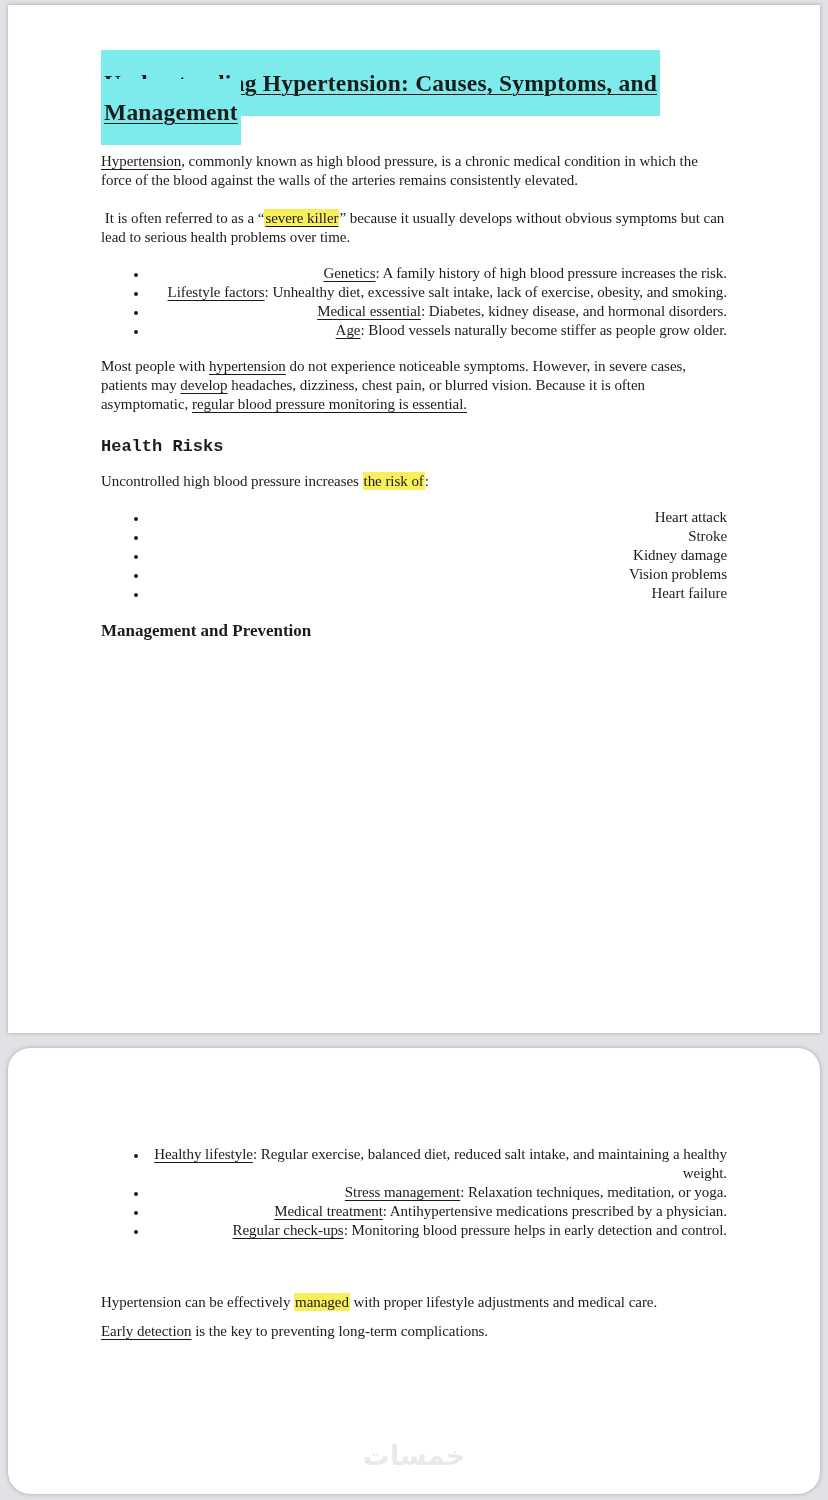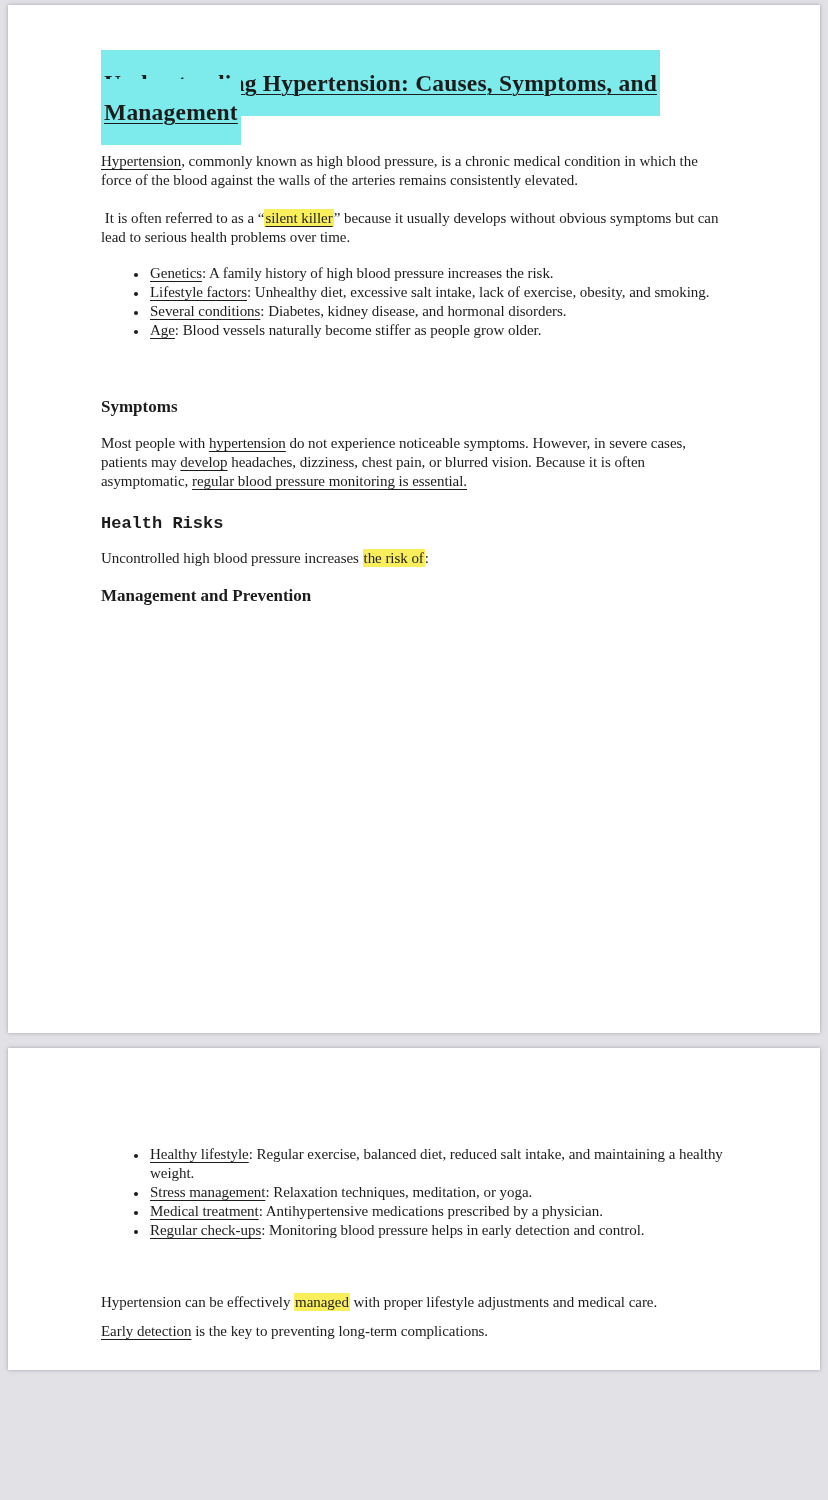--- a/index.html
+++ b/index.html
@@ -8,38 +8,38 @@
     position:relative; width:828px; height:1500px;
     background:#e2e2e6; overflow:hidden;
     font-family:"Liberation Serif", serif;
     color:#1c1c1c;
   }
   .page {
     position:absolute; left:8px; width:812px; background:#ffffff;
     box-shadow:0 0 4px rgba(110,110,125,0.55);
   }
   .page-1 { top:5px; height:1028px; }
-  .page-2 { top:1048px; height:322px; }
+  .page-2 { top:1048px; height:446px;border-radius:22px; }
   .page-content { padding:0 93px; overflow:hidden; height:100%; box-sizing:border-box; }
 
   .blk-title {
     font-size:23.5px; font-weight:bold; line-height:29px;
     letter-spacing:0.2px;
   }
   .blk-heading {
     font-size:17px; font-weight:bold; line-height:21px;
   }
   .blk-para {
     font-size:15px; line-height:19px; letter-spacing:-0.05px;
   }
   ul.blk-bullets {
     margin:0; padding-left:47px; font-size:15px; line-height:19px;
     letter-spacing:-0.05px; list-style:disc outside;
   }
-  ul.blk-bullets li { padding-left:2px; }
+  ul.blk-bullets li { padding-left:2px;text-align:right; }
   ul.blk-bullets li::marker { font-size:12px; }
 
   .seg-u {
     text-decoration:underline;
     text-decoration-thickness:1px;
     text-underline-offset:2.5px;
   }
   .seg-hl-y { background:#f9ee5c; padding:1px 1px; }
   .seg-hl-c {
     background:#7debeb; padding:20px 3px;
@@ -55,31 +55,37 @@
   }
 </style>
 </head>
 <body>
 
 <div class="canvas">
   <div class="page page-1">
     <div class="page-content">
         <div class="blk-title" style="margin-top: 64px;"><span class="seg-hl-c seg-u">Understanding Hypertension: Causes, Symptoms, and Management</span></div>
         <div class="blk-para" style="margin-top: 25px;"><span class="seg-u">Hypertension</span><span>, commonly known as high blood pressure, is a chronic medical condition in which the force of the blood against the walls of the arteries remains consistently elevated.</span></div>
-        <div class="blk-para" style="margin-top: 19px;"><span>&nbsp;It is often referred to as a “</span><span class="seg-hl-y seg-u">silent killer</span><span>” because it usually develops without obvious symptoms but can lead to serious health problems over time.</span></div>
+        <div class="blk-para" style="margin-top: 19px;"><span>&nbsp;It is often referred to as a “</span><span class="seg-hl-y seg-u">severe killer</span><span>” because it usually develops without obvious symptoms but can lead to serious health problems over time.</span></div>
         <ul class="blk-bullets" style="margin-top: 17px;">
           <li><span class="seg-u">Genetics</span><span>: A family history of high blood pressure increases the risk.</span></li>
           <li><span class="seg-u">Lifestyle factors</span><span>: Unhealthy diet, excessive salt intake, lack of exercise, obesity, and smoking.</span></li>
-          <li><span class="seg-u">Several conditions</span><span>: Diabetes, kidney disease, and hormonal disorders.</span></li>
+          <li><span class="seg-u">Medical essential</span><span>: Diabetes, kidney disease, and hormonal disorders.</span></li>
           <li><span class="seg-u">Age</span><span>: Blood vessels naturally become stiffer as people grow older.</span></li>
         </ul>
-        <div class="blk-heading" style="margin-top: 56px;"><span>Symptoms</span></div>
         <div class="blk-para" style="margin-top: 17px;"><span>Most people with </span><span class="seg-u">hypertension</span><span> do not experience noticeable symptoms. However, in severe cases, patients may </span><span class="seg-u">develop</span><span> headaches, dizziness, chest pain, or blurred vision. Because it is often asymptomatic, </span><span class="seg-u">regular blood pressure monitoring is essential.</span></div>
         <div class="blk-heading" style="margin-top: 22px; font-family: Liberation Mono, monospace;"><span>Health Risks</span></div>
         <div class="blk-para" style="margin-top: 15px;"><span>Uncontrolled high blood pressure increases </span><span class="seg-hl-y">the risk of</span><span>:</span></div>
+        <ul class="blk-bullets" style="margin-top: 17px;">
+          <li><span>Heart attack</span></li>
+          <li><span>Stroke</span></li>
+          <li><span>Kidney damage</span></li>
+          <li><span>Vision problems</span></li>
+          <li><span>Heart failure</span></li>
+        </ul>
         <div class="blk-heading" style="margin-top: 17px;"><span>Management and Prevention</span></div>
       </div>
   </div>
   <div class="page page-2">
     <div class="page-content">
 
     <ul class="blk-bullets" style="margin-top: 97px;">
           <li><span class="seg-u">Healthy lifestyle</span><span>: Regular exercise, balanced diet, reduced salt intake, and maintaining a healthy weight.</span></li>
           <li><span class="seg-u">Stress management</span><span>: Relaxation techniques, meditation, or yoga.</span></li>
           <li><span class="seg-u">Medical treatment</span><span>: Antihypertensive medications prescribed by a physician.</span></li>

